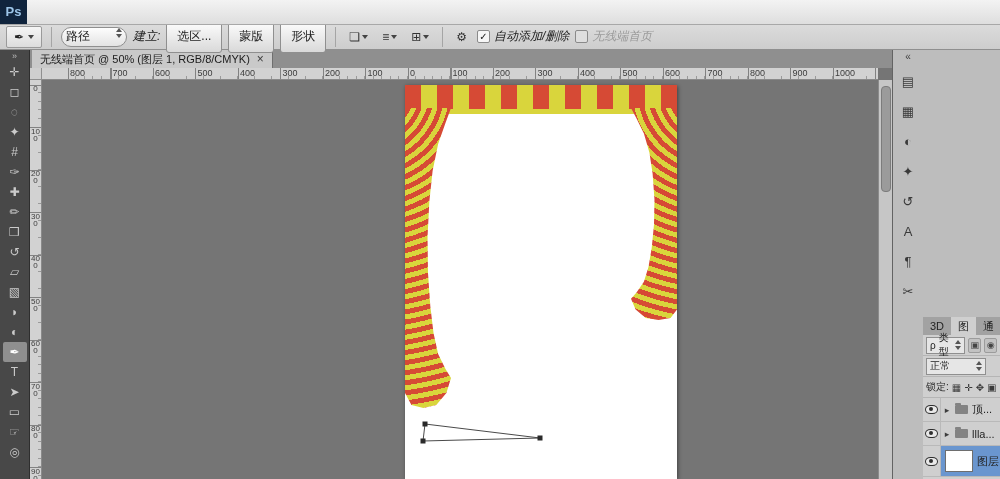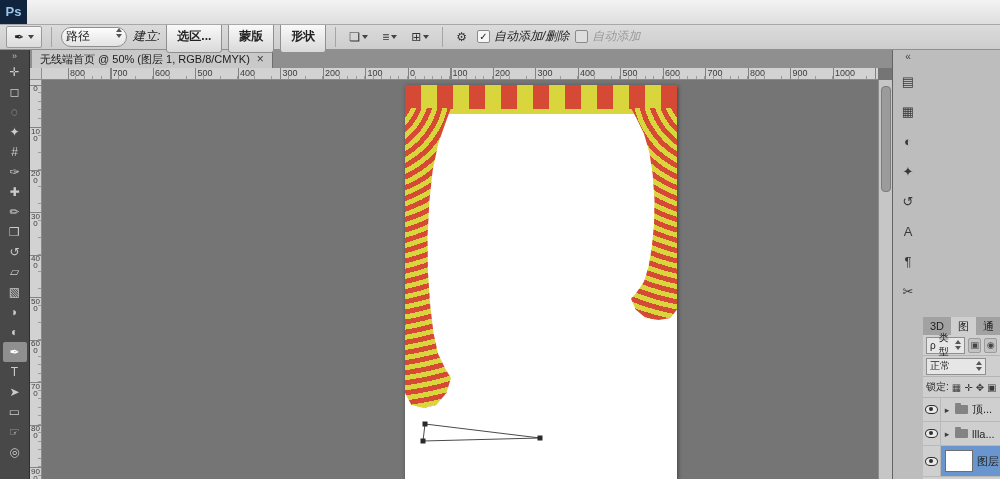--- a/index.html
+++ b/index.html
@@ -24,21 +24,21 @@
               justify-content:center;gap:2px;font-size:12px;color:#222;}
   .vsep{width:1px;height:20px;background:#a5a5a5;margin:0 3px;}
   .combo{height:18px;display:inline-flex;align-items:flex-start;background:linear-gradient(#fdfdfd,#e3e3e3);
          border:1px solid #8f8f8f;border-radius:10px;padding:0 4px;font-size:12px;color:#222;min-width:56px;gap:12px;}
   .spin{display:flex;flex-direction:column;gap:2px;margin-left:auto;}
   .t-up{width:0;height:0;border-left:3px solid transparent;border-right:3px solid transparent;border-bottom:4px solid #555;}
   .t-down{width:0;height:0;border-left:3px solid transparent;border-right:3px solid transparent;border-top:4px solid #555;}
   .dd{width:0;height:0;border-left:3px solid transparent;border-right:3px solid transparent;border-top:4px solid #444;margin-left:2px;}
   .opt-label{font-size:12px;color:#222;font-style:italic;}
   .btn{height:32px;padding:0 10px;font-size:12px;color:#222;background:linear-gradient(#fdfdfd,#d9d9d9);
-       border:1px solid #8f8f8f;border-radius:3px;display:inline-flex;align-items:center;font-weight:bold;}
+       border:1px solid #8f8f8f;border-radius:3px;display:inline-flex;align-items:center;}
   .iconbtn{height:18px;padding:0 4px;display:inline-flex;align-items:center;font-size:12px;color:#333;border-radius:2px;}
   .cb{width:11px;height:11px;background:#f6f6f6;border:1px solid #8a8a8a;display:inline-flex;
       align-items:center;justify-content:center;font-size:10px;line-height:10px;color:#1a1a1a;border-radius:2px;}
   .cb.off{background:#dedede;}
   .cbgroup{display:inline-flex;align-items:center;gap:4px;}
   .disabled-label{color:#9a9a9a;}
 
   
   .toolbar{position:absolute;left:0;top:50px;width:30px;bottom:0;background:#484848;
            border-right:1px solid #2e2e2e;display:flex;flex-direction:column;align-items:center;
@@ -175,21 +175,21 @@
     <span class="vsep"></span>
     <span class="iconbtn">
       <i style="font-style:normal">⚙</i>
     </span>
     <span class="cbgroup">
       <span class="cb">✓</span>
       <span class="opt-label">自动添加/删除</span>
     </span>
     <span class="cbgroup">
       <span class="cb off"></span>
-      <span class="opt-label disabled-label">自动添加</span>
+      <span class="opt-label disabled-label">无线端首页</span>
     </span>
   </div>
 
   <div class="toolbar">
     <span class="tb-head">»</span>
     <div style="display:flex;flex-direction:column;align-items:center">
 
         <span class="tool">✛</span>
 
         <span class="tool">◻</span>

